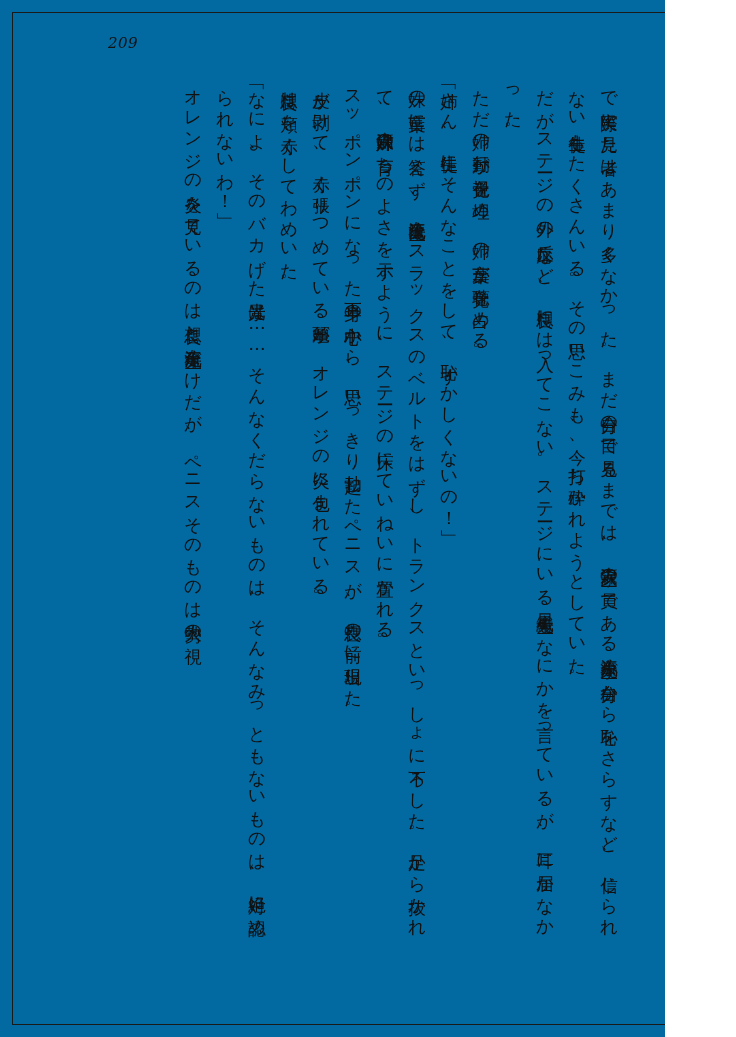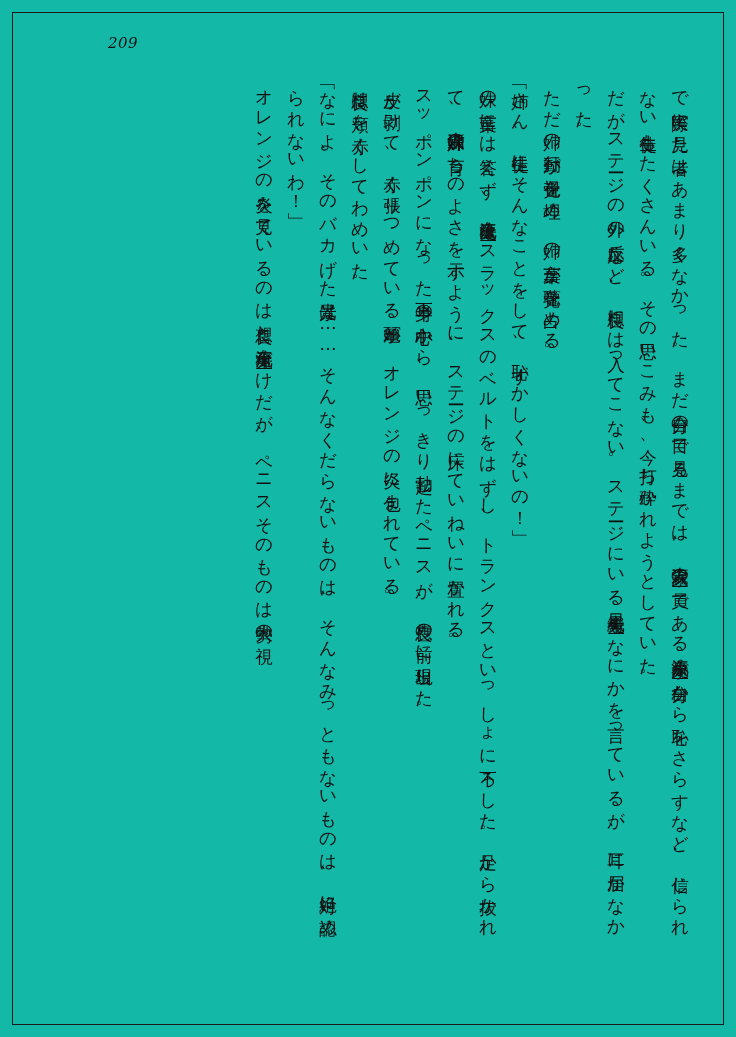--- a/index.html
+++ b/index.html
@@ -5,23 +5,23 @@
   html, body {
     margin: 0;
     padding: 0;
     background: #ffffff;
   }
   body {
     font-family: "DejaVu Serif", "Liberation Serif", serif;
   }
   .page {
     position: relative;
-    width: 736px;
+    width: 665px;
     height: 1037px;
-    background: #14b8a6;
+    background: #0369a1;
     overflow: hidden;
     box-sizing: border-box;
   }
   .page-border {
     position: absolute;
     left: 12px;
     top: 12px;
     width: 712px;
     height: 1013px;
     border: 1px solid #1a1a1a;

